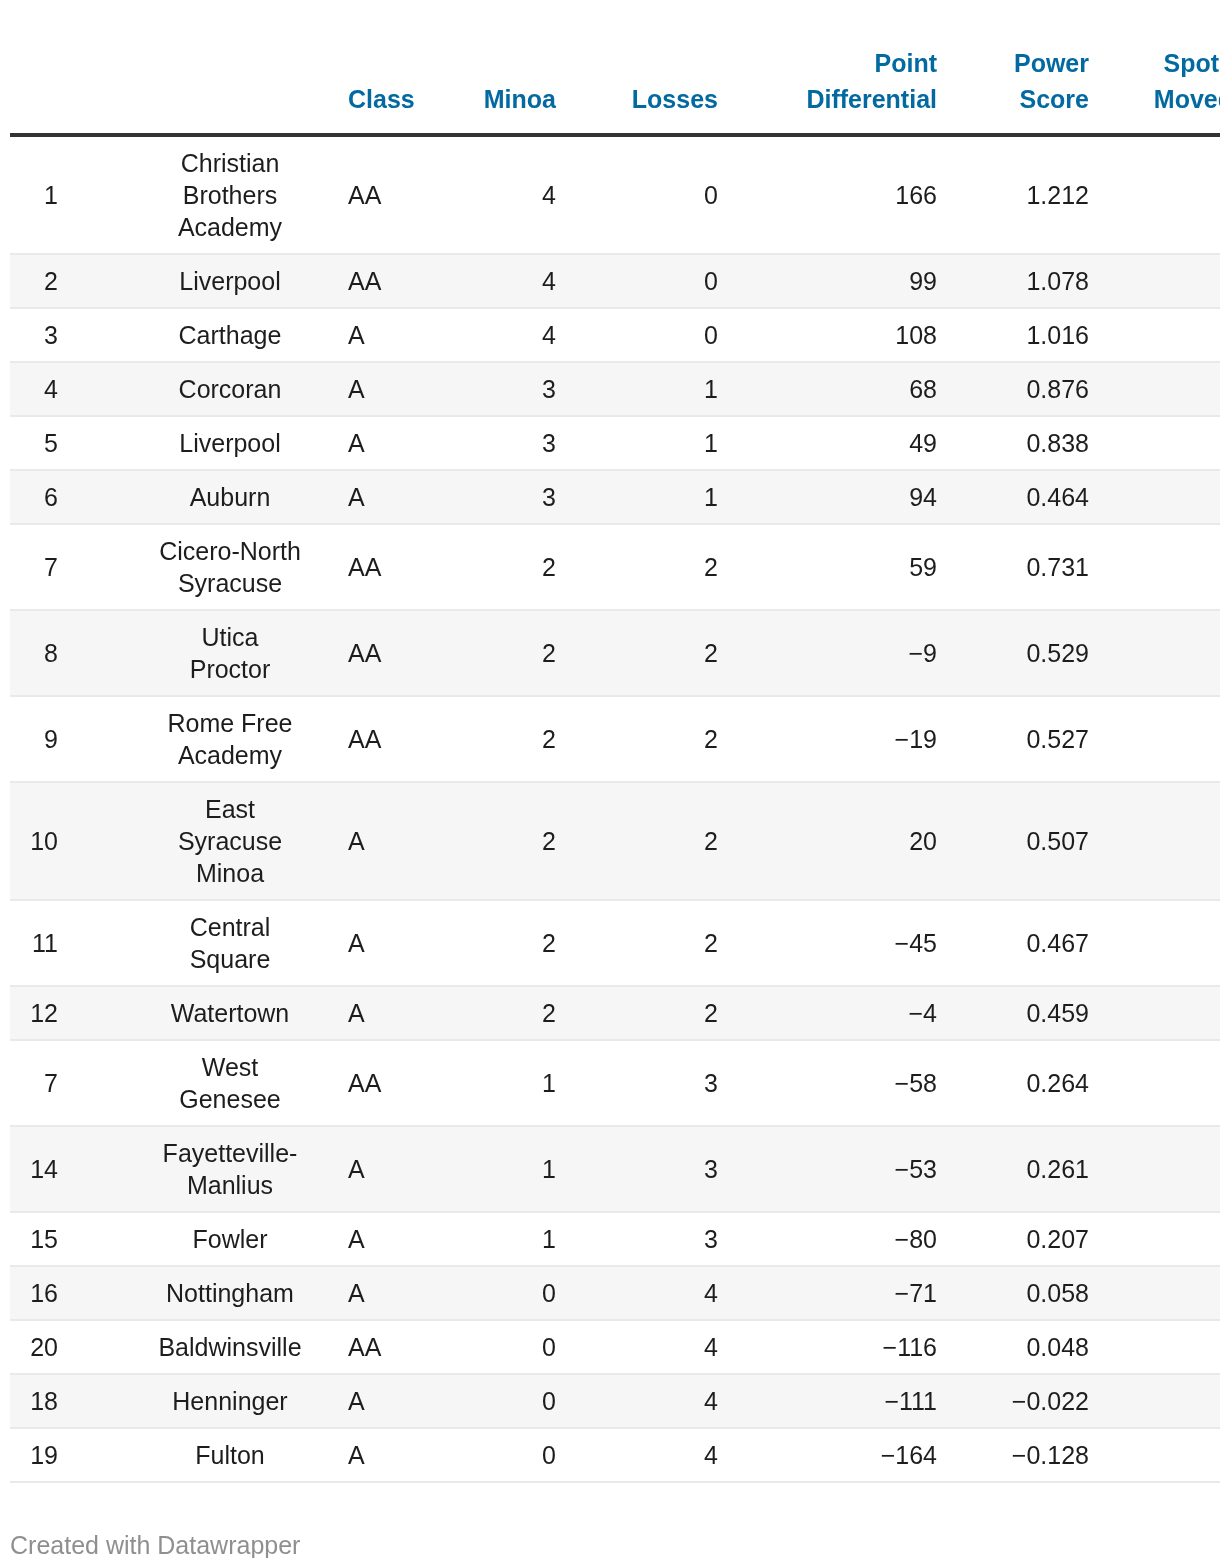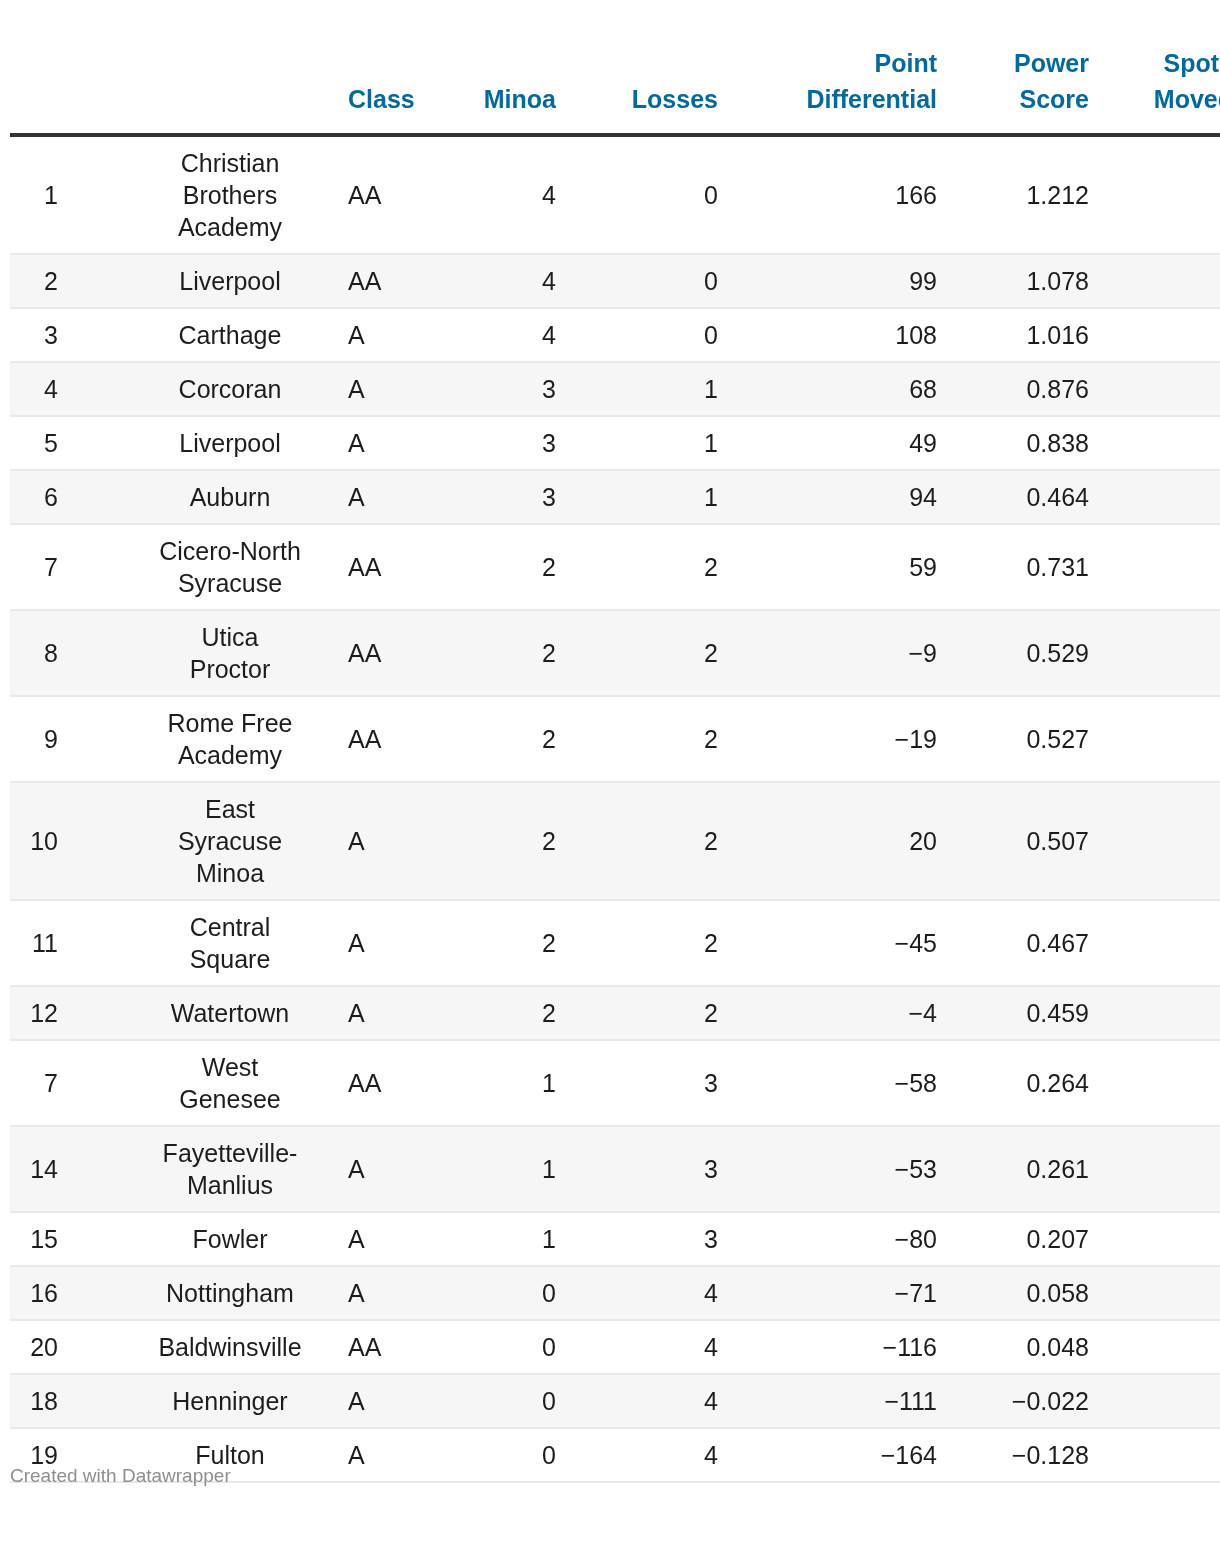--- a/index.html
+++ b/index.html
@@ -51,22 +51,22 @@
   .c-rank   { text-align: right; }
   .c-team   { text-align: center; padding-left: 64px; }
   .c-class  { text-align: left; padding-left: 10px; margin-top: 25px; }
   .c-wins, .c-losses, .c-pd, .c-ps, .c-sm { text-align: right; padding-right: 10px; }
 
   tr.striped td { background: #f6f6f6; }
 
   .credit {
     position: absolute;
     left: 10px;
-    top: 1463px;
-    font-size: 19px;
+    top: 1532px;
+    font-size: 25px;
     line-height: 26px;
     color: #8f8f8f;
     text-decoration: none;
   }
 </style>
 </head>
 <body>
 
 <div class="viewport">
 

